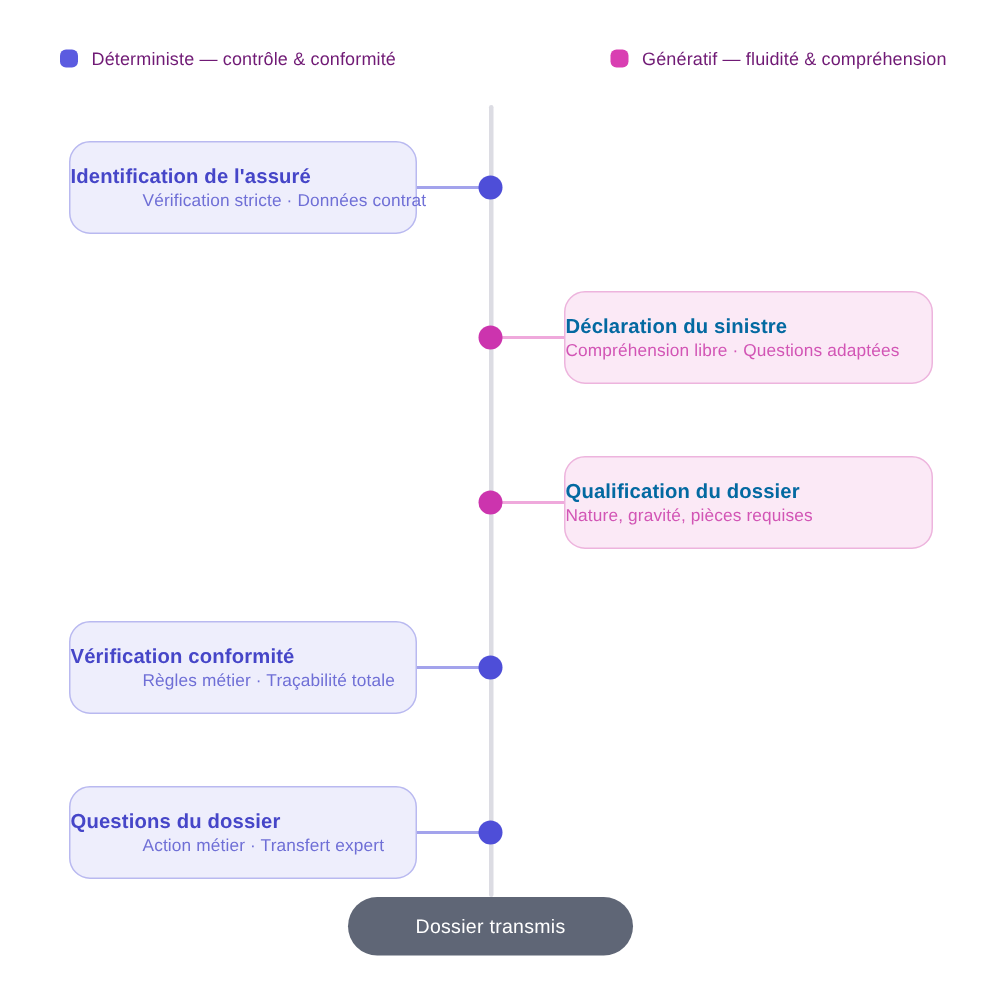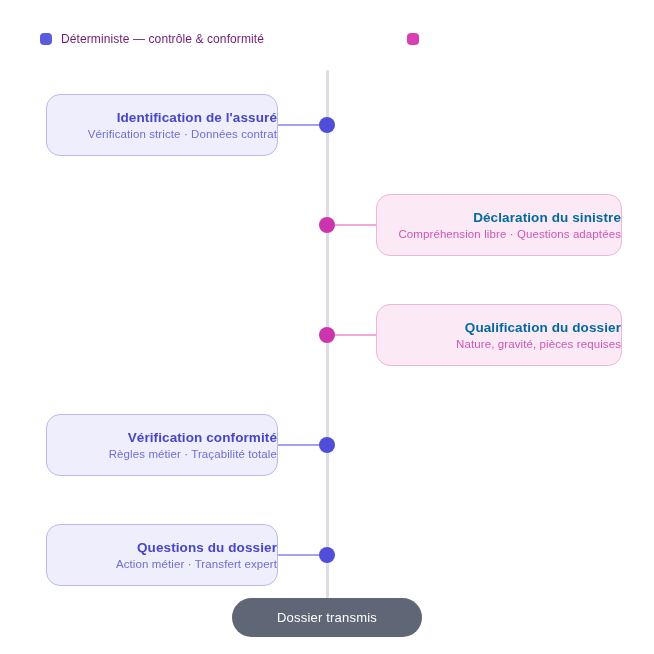--- a/index.html
+++ b/index.html
@@ -74,21 +74,21 @@
 
   .card {
     position: absolute;
     top: 0;
     box-sizing: border-box;
     height: 62px;
     border-radius: 14px;
     border: 1.5px solid;
     display: flex;
     flex-direction: column;
-    align-items: flex-end;
+    align-items: flex-start;
     justify-content: center;
     gap: 3px;
   }
   .card.left {
     left: 46px;
     width: 232px;
   }
   .card.right {
     left: 376px;
     width: 246px;
@@ -106,21 +106,21 @@
     font-weight: bold;
     letter-spacing: 0.1px;
     white-space: nowrap;
   }
   .card-subtitle {
     font-size: 11.5px;
     letter-spacing: 0.1px;
     white-space: nowrap;
   }
   .card.det .card-title { color: #4646c8; }
-  .card.det .card-subtitle { color: #6f6fd6; }
+  .card.det .card-subtitle { color: #6f6fd6; margin-left: 48px; }
   .card.gen .card-title { color: #0369a1; }
   .card.gen .card-subtitle { color: #d255b5; }
 
   
   .connector {
     position: absolute;
     top: 30px;
     height: 2px;
   }
   .connector.left {
@@ -172,20 +172,21 @@
 
 <div id="stage">
 
   <div class="legend">
     <div class="legend-item det">
       <span class="legend-swatch det"></span>
       <span class="legend-label">Déterministe — contrôle &amp; conformité</span>
     </div>
     <div class="legend-item gen">
       <span class="legend-swatch gen"></span>
+      <span class="legend-label">Génératif — fluidité &amp; compréhension</span>
     </div>
   </div>
 
   <div class="axis"></div>
 
   <div class="row" style="top:94px;">
     <div class="connector left"></div>
     <div class="card left det">
       <div class="card-title">Identification de l'assuré</div>
       <div class="card-subtitle">Vérification stricte · Données contrat</div>

